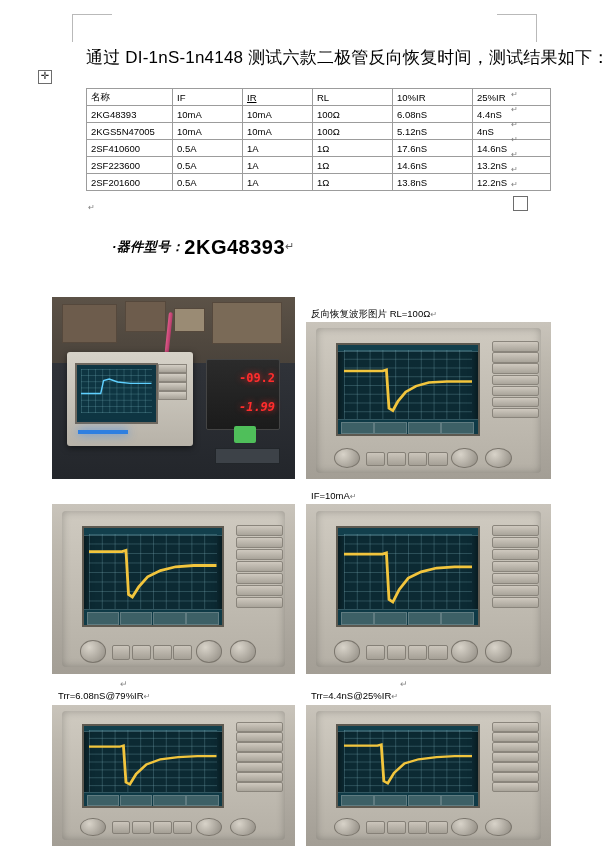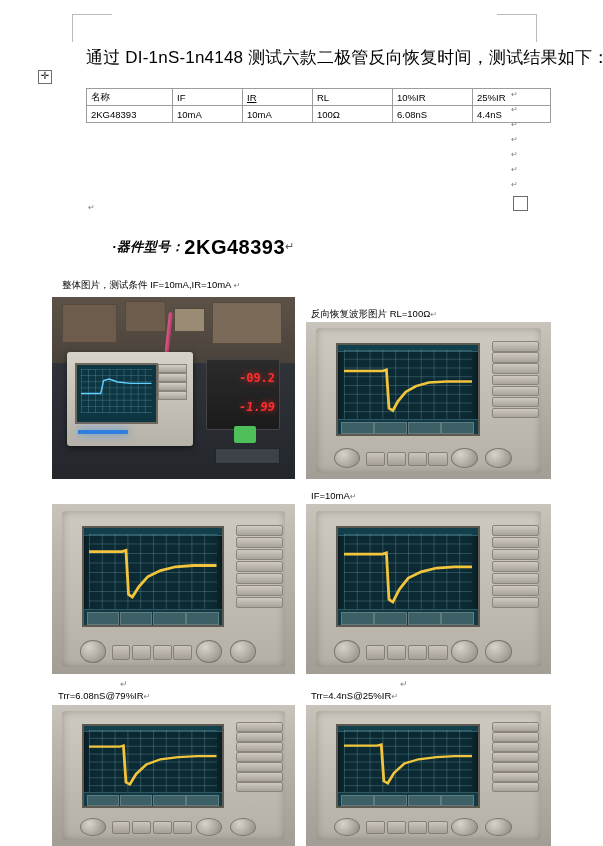--- a/index.html
+++ b/index.html
@@ -359,39 +359,68 @@
         <td class="c5">25%IR</td>
       </tr>
       <tr>
         <td>2KG48393</td>
         <td>10mA</td>
         <td>10mA</td>
         <td>100Ω</td>
         <td>6.08nS</td>
         <td>4.4nS</td>
       </tr>
+      <tr>
+        <td>2KGS5N47005</td>
+        <td>10mA</td>
+        <td>10mA</td>
+        <td>100Ω</td>
+        <td>5.12nS</td>
+        <td>4nS</td>
+      </tr>
+      <tr>
+        <td>2SF410600</td>
+        <td>0.5A</td>
+        <td>1A</td>
+        <td>1Ω</td>
+        <td>17.6nS</td>
+        <td>14.6nS</td>
+      </tr>
+      <tr>
+        <td>2SF223600</td>
+        <td>0.5A</td>
+        <td>1A</td>
+        <td>1Ω</td>
+        <td>14.6nS</td>
+        <td>13.2nS</td>
+      </tr>
+      <tr>
+        <td>2SF201600</td>
+        <td>0.5A</td>
+        <td>1A</td>
+        <td>1Ω</td>
+        <td>13.8nS</td>
+        <td>12.2nS</td>
+      </tr>
     </tbody>
   </table>
 
   <div class="rowmark" style="left:511px; top:90px;">↵</div>
   <div class="rowmark" style="left:511px; top:105px;">↵</div>
   <div class="rowmark" style="left:511px; top:120px;">↵</div>
   <div class="rowmark" style="left:511px; top:135px;">↵</div>
   <div class="rowmark" style="left:511px; top:150px;">↵</div>
   <div class="rowmark" style="left:511px; top:165px;">↵</div>
   <div class="rowmark" style="left:511px; top:180px;">↵</div>
   <div class="rowmark" style="left:88px; top:203px;">↵</div>
 
   <div class="title">
     <span class="dot">·器件型号：</span><span class="mono">2KG48393</span><span class="mark">↵</span>
   </div>
 
-  <div class="caption" style="left:62px; top:279px;">
-    <span>整体图片，测试条件 IF=10mA,IR=10mA</span> <span class="mark">↵</span>
-  </div>
 
   <div class="photo" style="left:52px; top:297px; width:243px; height:182px;">
     <div class="bench">
       <div class="backpanel"></div>
       <div class="brick" style="left:4%; top:4%; width:22%; height:20%;"></div>
       <div class="brick" style="left:30%; top:2%; width:16%; height:16%;"></div>
       <div class="brick" style="left:66%; top:3%; width:28%; height:22%; background:#7a6a57;"></div>
       <div class="brick" style="left:50%; top:6%; width:12%; height:12%; background:#9a8b74;"></div>
       <div class="cable"></div>
       <div class="instrument">

